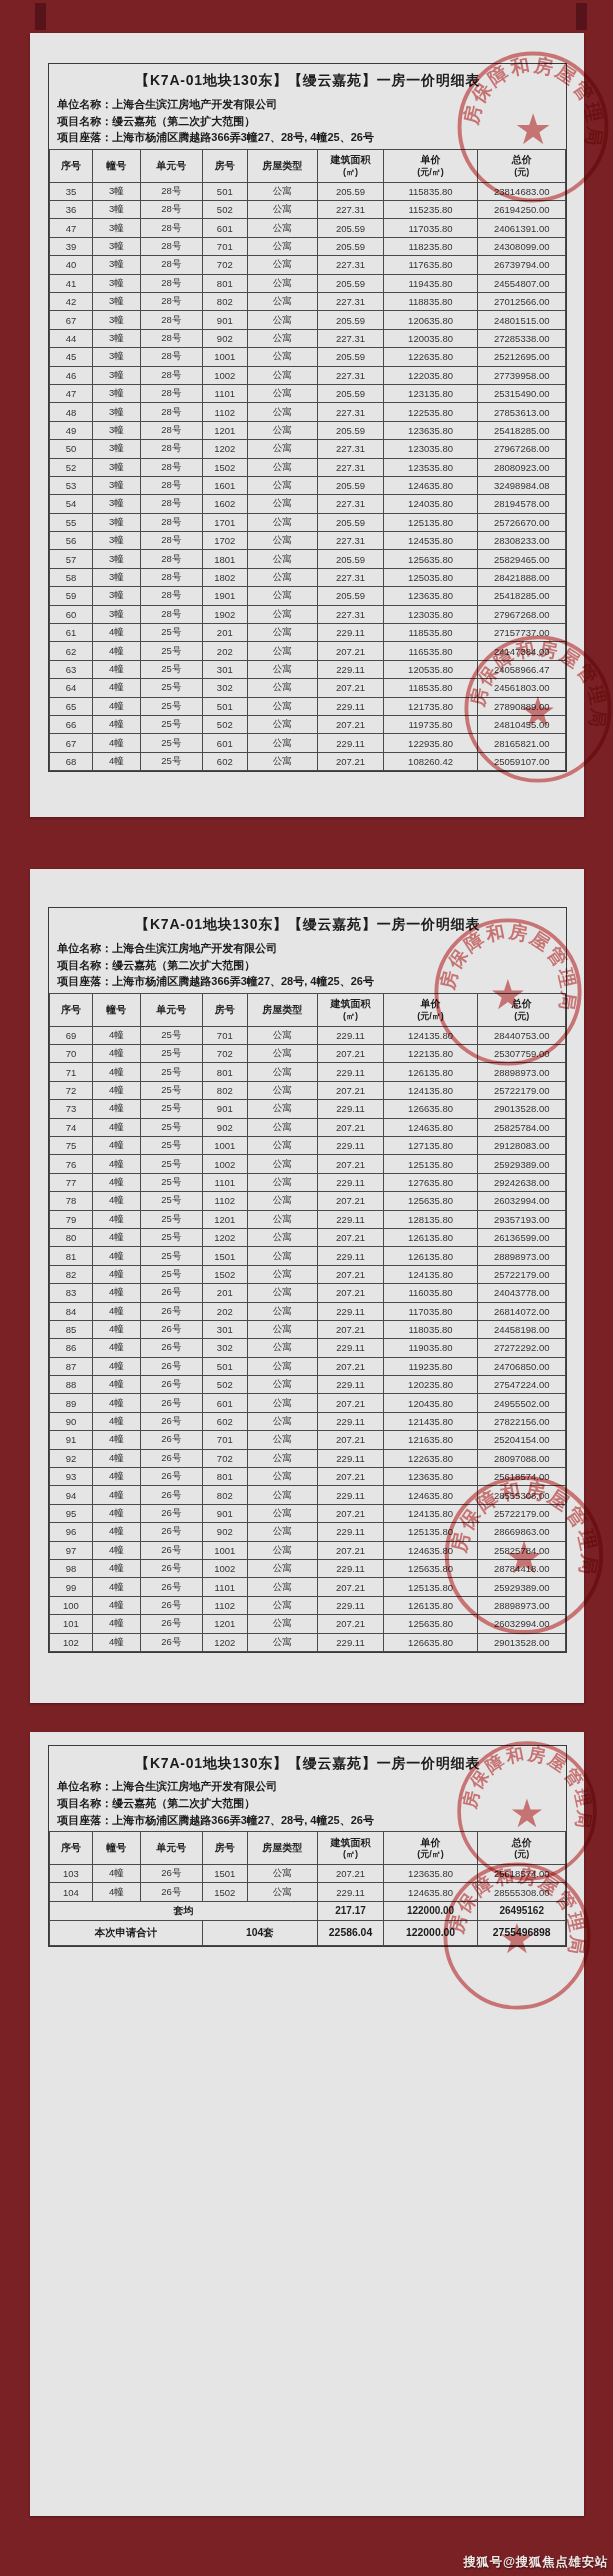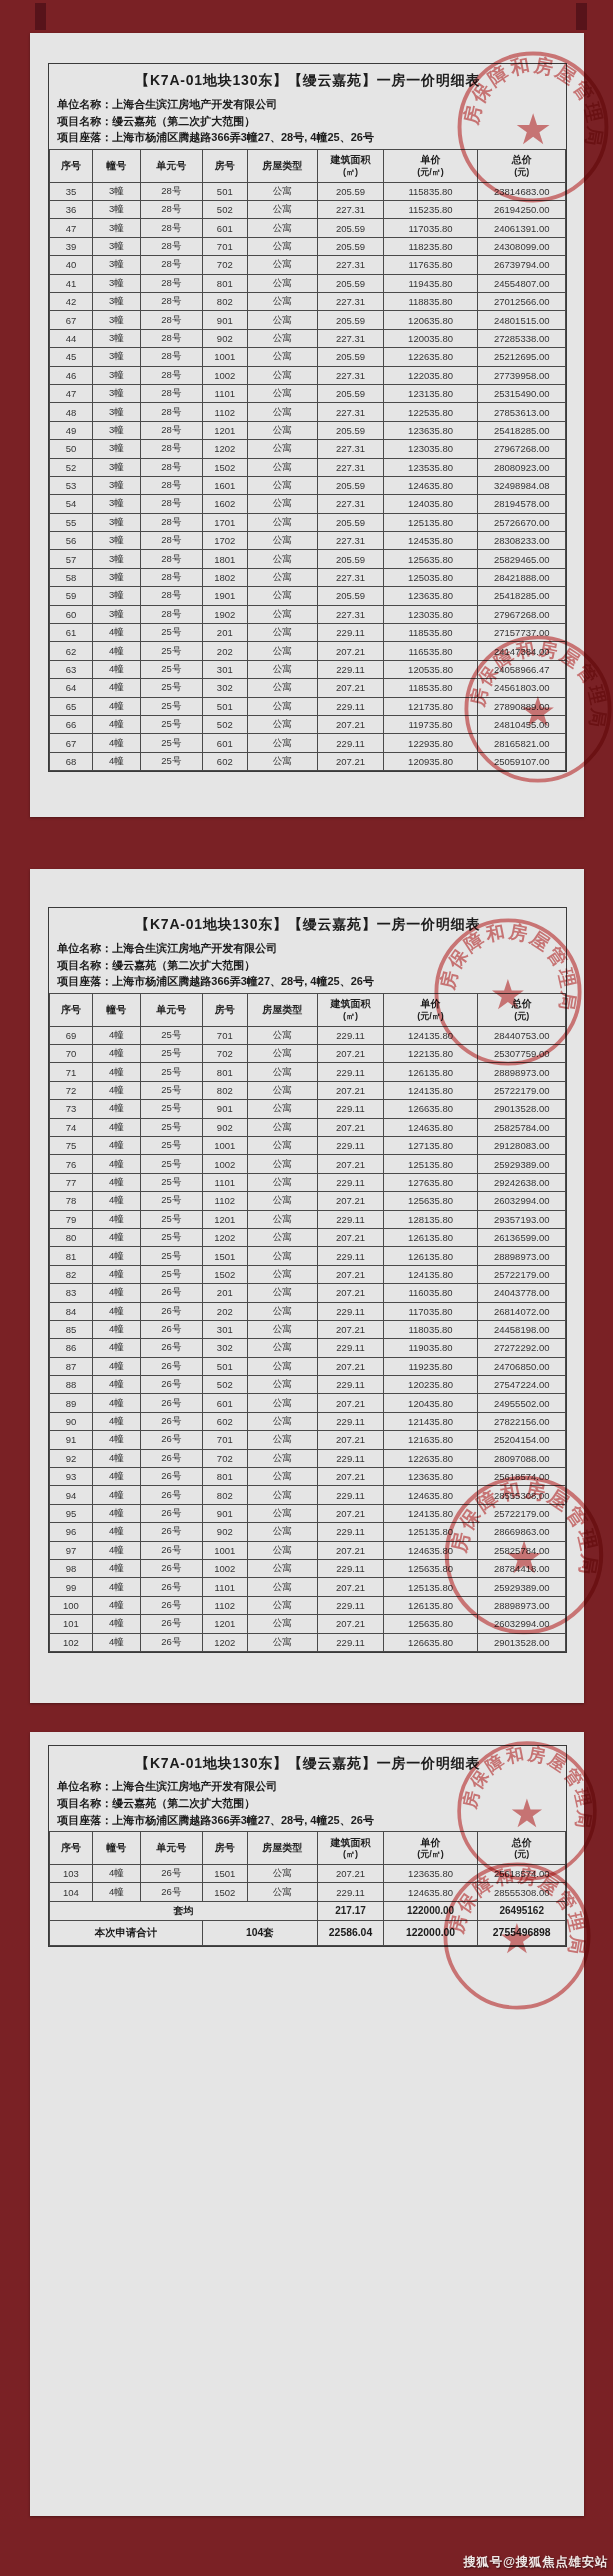--- a/index.html
+++ b/index.html
@@ -383,21 +383,21 @@
               <td>122935.80</td>
               <td>28165821.00</td>
             </tr>
             <tr>
               <td>68</td>
               <td>4幢</td>
               <td>25号</td>
               <td>602</td>
               <td>公寓</td>
               <td>207.21</td>
-              <td>120935.80</td>
+              <td>108260.42</td>
               <td>25059107.00</td>
             </tr>
           </tbody>
       </table>
     </div>
   </div>
 
   <div class="page" id="page2">
     <div class="sheet">
       <div class="doc-title">【K7A-01地块130东】【缦云嘉苑】一房一价明细表</div>

